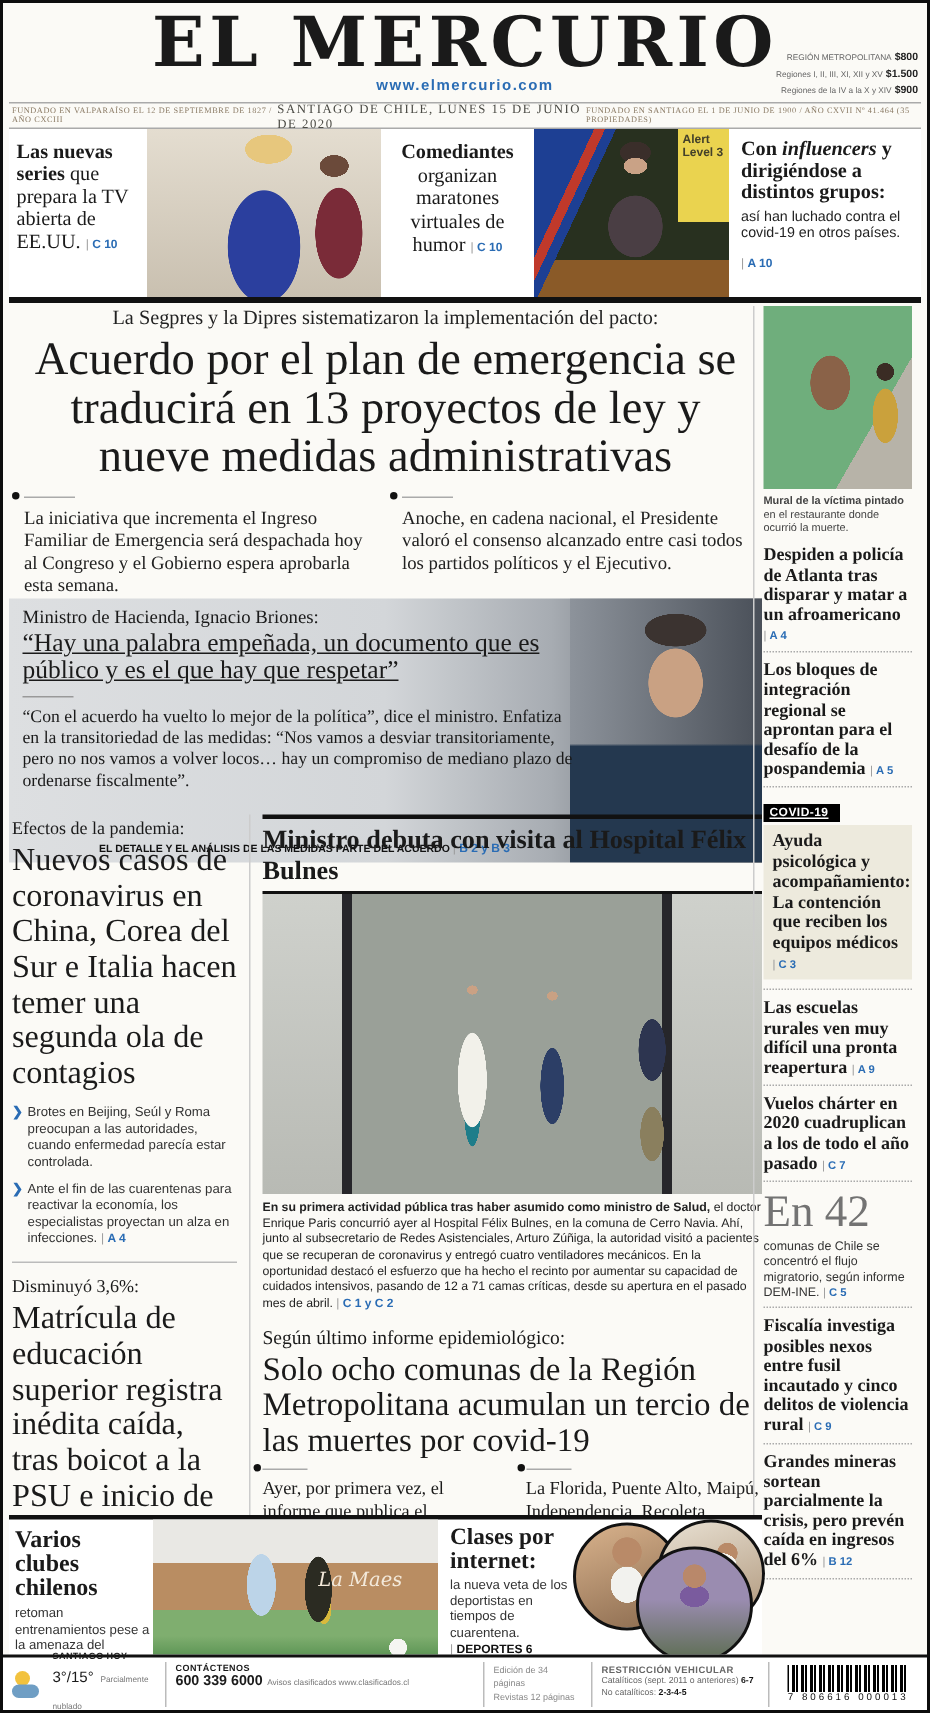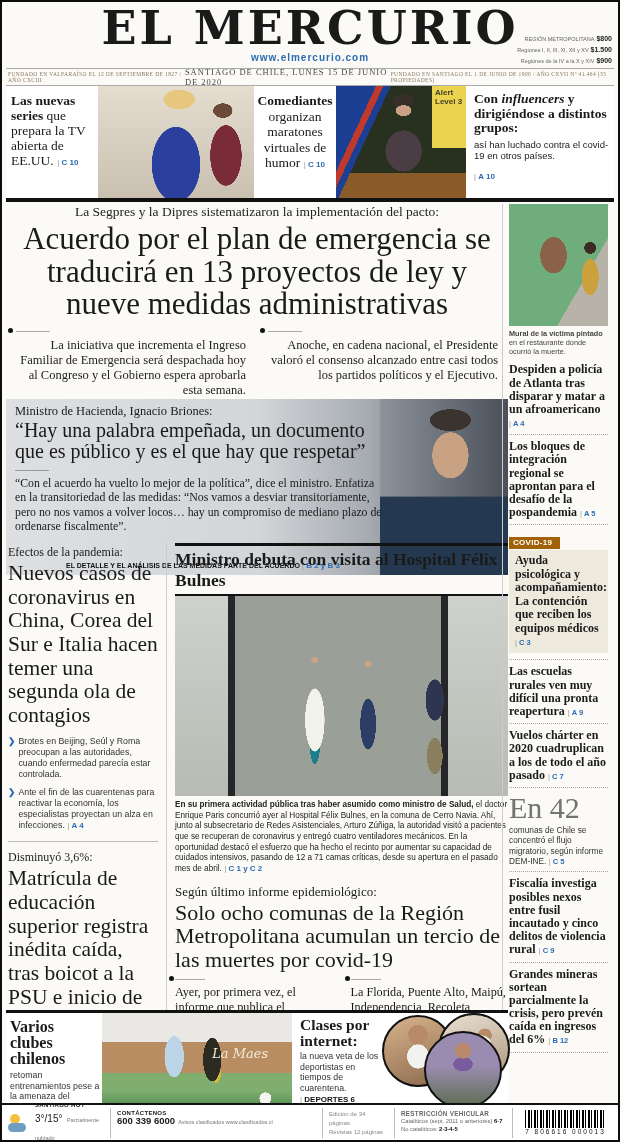--- a/index.html
+++ b/index.html
@@ -23,56 +23,56 @@
   
   .teasers{position:absolute;top:84px;left:4px;right:4px;height:112px;display:flex;
            border-bottom:4px solid #111;box-sizing:content-box;background:#fff;}
   .t-text1{width:92px;padding:7px 2px 0 5px;font-size:13.5px;line-height:1.12;box-sizing:border-box;}
   .t-photo1{width:156px;background:
       radial-gradient(ellipse 26px 16px at 52% 12%,#e7c77d 60%,transparent 61%),
       radial-gradient(ellipse 40px 62px at 50% 70%,#2b3f9e 60%,transparent 61%),
       radial-gradient(ellipse 16px 12px at 80% 22%,#6b4a3a 60%,transparent 61%),
       radial-gradient(ellipse 26px 50px at 82% 62%,#7a2b38 60%,transparent 61%),
       linear-gradient(180deg,#e4ddd0,#c9c0b0);}
-  .t-text2{width:82px;text-align:center;padding:7px 2px 0 2px;font-size:13.5px;line-height:1.15;box-sizing:border-box;}
+  .t-text2{width:102px;text-align:center;padding:7px 2px 0 2px;font-size:13.5px;line-height:1.15;box-sizing:border-box;}
   .t-photo2{width:130px;position:relative;background:
       radial-gradient(ellipse 13px 9px at 52% 22%,#c9a286 60%,transparent 61%),
       radial-gradient(ellipse 17px 12px at 52% 14%,#3a2e2a 60%,transparent 61%),
       radial-gradient(ellipse 30px 34px at 52% 58%,#4a3e44 60%,transparent 61%),
       linear-gradient(115deg,#1d3f93 0 22%,#c0392b 22% 26%,#1d3f93 26% 30%,transparent 30%),
       linear-gradient(180deg,#28301f 0 78%,#8a5a28 78% 100%);overflow:hidden;}
   .t-sign{position:absolute;right:0;top:0;width:34px;height:62px;background:#ead34f;color:#44412a;
           font-family:"Liberation Sans",sans-serif;font-weight:bold;font-size:8px;line-height:1.1;
           padding:3px 0 0 3px;box-sizing:border-box;overflow:hidden;}
   .t-text3{flex:1;padding:6px 4px 0 8px;box-sizing:border-box;}
   .t3-lead{font-weight:bold;font-size:13.5px;line-height:1.08;}
   .t3-sub{font-family:"Liberation Sans",sans-serif;font-size:9.5px;line-height:1.2;margin-top:3px;color:#222;}
   .pr{font-family:"Liberation Sans",sans-serif;font-weight:bold;color:#2a6cb4;font-size:8px;white-space:nowrap;}
   .pr::before{content:"| ";color:#999;font-weight:normal;}
   
   .story-main{position:absolute;top:202px;left:4px;width:502px;text-align:center;}
   .kicker{font-size:13.5px;color:#222;}
   .headline-xl{font-size:31px;line-height:1.05;margin:3px 4px 0;}
-  .decks{display:flex;text-align:right;margin:10px 10px 0;gap:22px;}
+  .decks{display:flex;text-align:left;margin:10px 10px 0;gap:22px;}
   .deck{flex:1;font-size:12.5px;line-height:1.22;color:#222;position:relative;padding-top:7px;}
   .deck::before{content:"";position:absolute;top:0;left:0;width:34px;border-top:1px solid #aaa;}
   .deck::after{content:"";position:absolute;top:-3px;left:-8px;width:5px;height:5px;background:#111;border-radius:50%;}
   .edline{margin-top:9px;font-family:"Liberation Sans",sans-serif;font-weight:bold;font-size:7px;
           letter-spacing:.4px;color:#111;}
   
   .briones{position:absolute;top:397px;left:4px;width:502px;height:176px;overflow:hidden;
            background:linear-gradient(90deg,#dddfe1 0%,#d3d6d9 50%,#a7acb2 72%,#3c424b 100%);}
   .b-photo{position:absolute;right:0;top:0;width:128px;height:100%;background:
       radial-gradient(ellipse 30px 38px at 55% 32%,#c9a183 60%,transparent 61%),
       radial-gradient(ellipse 34px 18px at 55% 12%,#3b3330 60%,transparent 61%),
       linear-gradient(180deg,transparent 55%,#24384f 56%),
       linear-gradient(90deg,#8d939b,#4a5059);}
   .b-inner{position:absolute;left:9px;top:5px;width:372px;}
   .b-kicker{font-size:12.5px;}
-  .b-head{font-size:20px;line-height:1.05;margin-top:1px;}
+  .b-head{font-size:17px;line-height:1.05;margin-top:1px;text-decoration:underline;}
   .b-body{font-size:11.8px;line-height:1.22;margin-top:8px;position:relative;padding-top:6px;}
   .b-body::before{content:"";position:absolute;top:0;left:0;width:34px;border-top:1px solid #999;}
   .b-foot{position:absolute;left:60px;bottom:5px;font-family:"Liberation Sans",sans-serif;
           font-weight:bold;font-size:7px;color:#111;}
   
   .mid{position:absolute;top:541px;left:4px;width:502px;height:467px;display:flex;}
   .col-left{width:160px;padding:2px 8px 0 2px;box-sizing:border-box;}
   .kicker2{font-size:12px;}
   .hl-left{font-size:21.5px;line-height:1.1;margin:2px 0 9px;}
   .bullet{display:flex;gap:3px;font-family:"Liberation Sans",sans-serif;font-size:8.8px;
@@ -136,22 +136,22 @@
   .sb-photo{height:122px;background:
       radial-gradient(ellipse 22px 30px at 45% 42%,#8a6248 60%,transparent 61%),
       radial-gradient(ellipse 14px 30px at 82% 60%,#caa13c 60%,transparent 61%),
       radial-gradient(circle 6px at 82% 36%,#3a2c24 96%,transparent),
       linear-gradient(120deg,#6fae7c 0 70%,#b7b3a8 70%);}
   .sb-cap{font-family:"Liberation Sans",sans-serif;font-size:7.3px;color:#444;line-height:1.25;
           margin:3px 0 2px;}
   .sb-item{font-weight:bold;font-size:12px;line-height:1.1;padding:5px 0;border-bottom:1px dotted #aaa;}
   .sb-item .pr, .covid-box .pr, .en42 .pr{font-size:7.5px;}
   .covid-wrap{padding:6px 0;border-bottom:1px dotted #aaa;}
-  .covid-badge{display:inline-block;background:#a16207;color:#fff;font-family:"Liberation Sans",sans-serif;
-               font-weight:bold;font-size:8px;padding:1px 8px 2px 4px;letter-spacing:.3px;}
+  .covid-badge{display:inline-block;background:#000000;color:#fff;font-family:"Liberation Sans",sans-serif;
+               font-weight:bold;font-size:8px;padding:1px 8px 2px 4px;letter-spacing:.3px;text-decoration:underline;}
   .covid-box{background:#edeadd;padding:4px 4px 5px 6px;font-weight:bold;font-size:12px;line-height:1.12;margin-top:1px;}
   .en42{padding:5px 0;border-bottom:1px dotted #aaa;}
   .en42-big{font-size:30px;color:#737373;line-height:1.0;}
   .en42-txt{font-family:"Liberation Sans",sans-serif;font-size:8.3px;color:#333;line-height:1.25;margin-top:2px;}
   .exija{padding-top:6px;}
   
   .footer{position:absolute;left:0;right:0;bottom:0;height:35px;border-top:2px solid #111;background:#fff;
           display:flex;align-items:center;font-family:"Liberation Sans",sans-serif;}
   .f-sec{padding:2px 6px;height:30px;box-sizing:border-box;}
   .f-sep{border-left:1px solid #bbb;}

